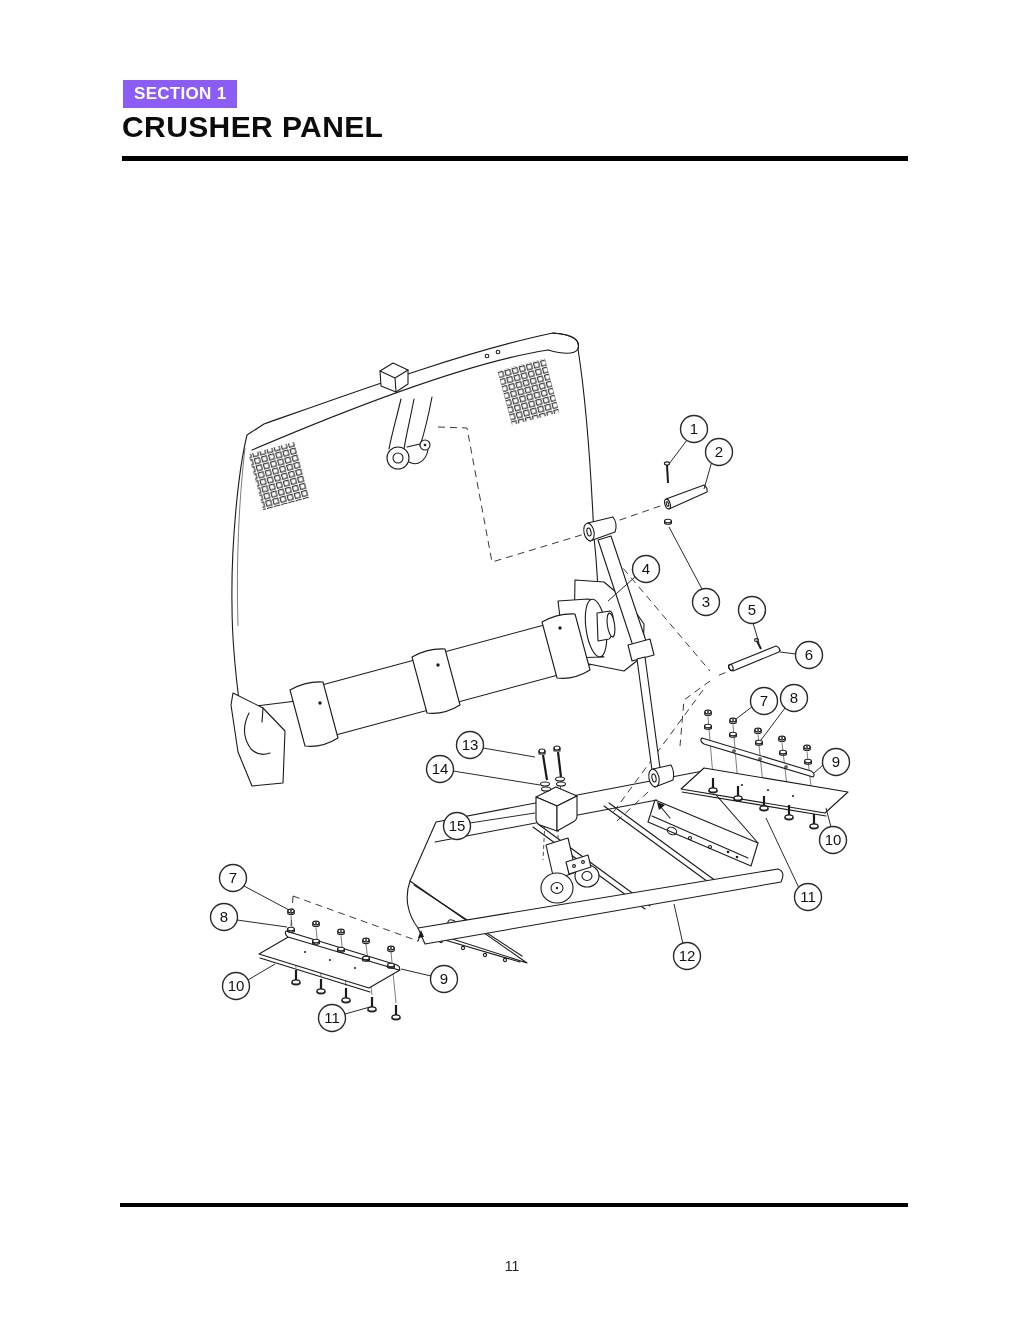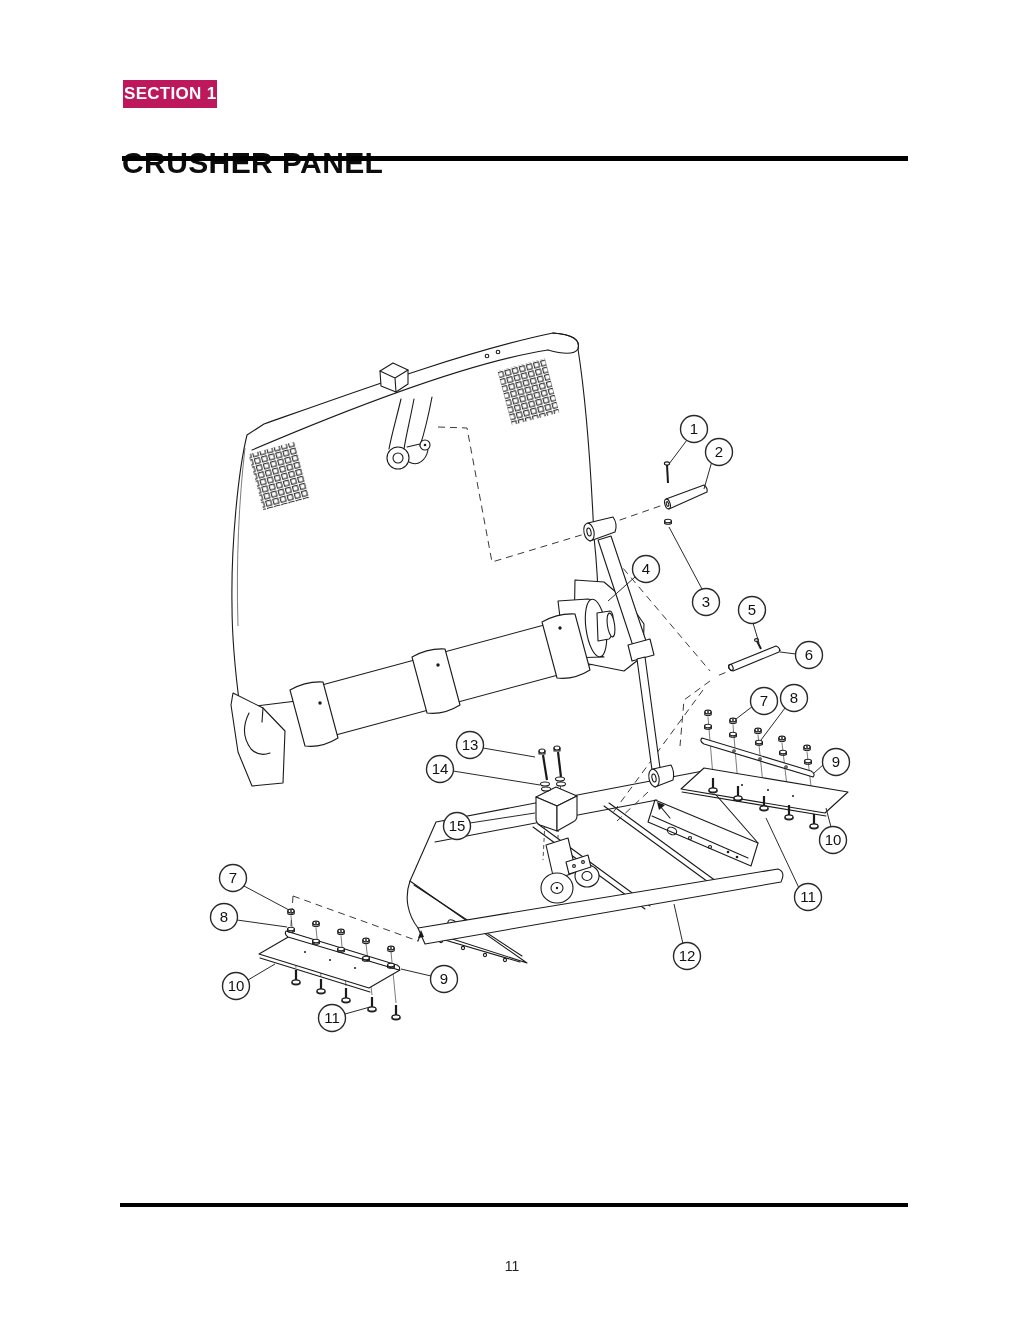--- a/index.html
+++ b/index.html
@@ -1,21 +1,21 @@
 <!DOCTYPE html>
 <html><head>
 <meta charset="utf-8">
 <style>
   html,body{margin:0;padding:0;background:#fff;}
   .page{position:relative;width:1024px;height:1325px;background:#ffffff;overflow:hidden;
         font-family:"Liberation Sans",sans-serif;color:#111;}
-  .section-tag{position:absolute;left:123px;top:80px;background:#be185d;color:#fff;
-        font-weight:bold;font-size:17px;line-height:28px;padding:0 1px;letter-spacing:.3px;}
+  .section-tag{position:absolute;left:123px;top:80px;background:#8b5cf6;color:#fff;
+        font-weight:bold;font-size:17px;line-height:28px;padding:0 11px;letter-spacing:.3px;}
   .page-title{position:absolute;left:122px;top:110px;font-weight:bold;font-size:30px;
-        letter-spacing:.4px;color:#0c0c0c;margin-top:36px;}
+        letter-spacing:.4px;color:#0c0c0c;}
   .rule-top{position:absolute;left:122px;top:156px;width:786px;height:5px;background:#000;}
   .rule-bottom{position:absolute;left:120px;top:1203px;width:788px;height:4px;background:#000;}
   .page-number{position:absolute;left:0;top:1258px;width:1024px;text-align:center;
         font-size:14px;color:#222;}
   svg.diagram{position:absolute;left:0;top:0;}
   .ln{fill:none;stroke:#1a1a1a;stroke-width:1.1;stroke-linejoin:round;stroke-linecap:round;}
   .lnw{fill:#ffffff;stroke:#1a1a1a;stroke-width:1.1;stroke-linejoin:round;}
   .thin{fill:none;stroke:#444;stroke-width:.7;}
   .dash{fill:none;stroke:#3a3a3a;stroke-width:1;stroke-dasharray:7 5;}
   .dash2{fill:none;stroke:#3a3a3a;stroke-width:.9;stroke-dasharray:4 3;}

